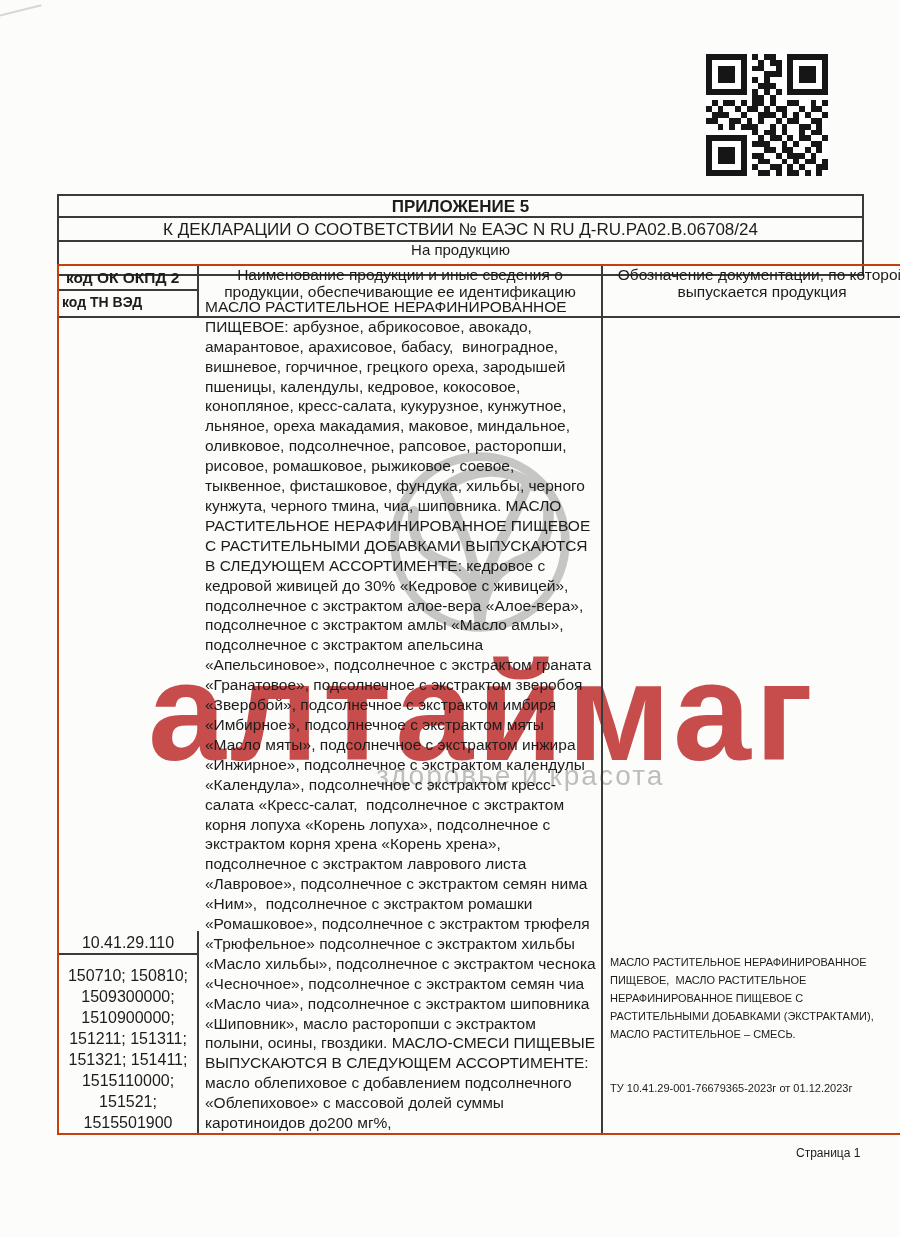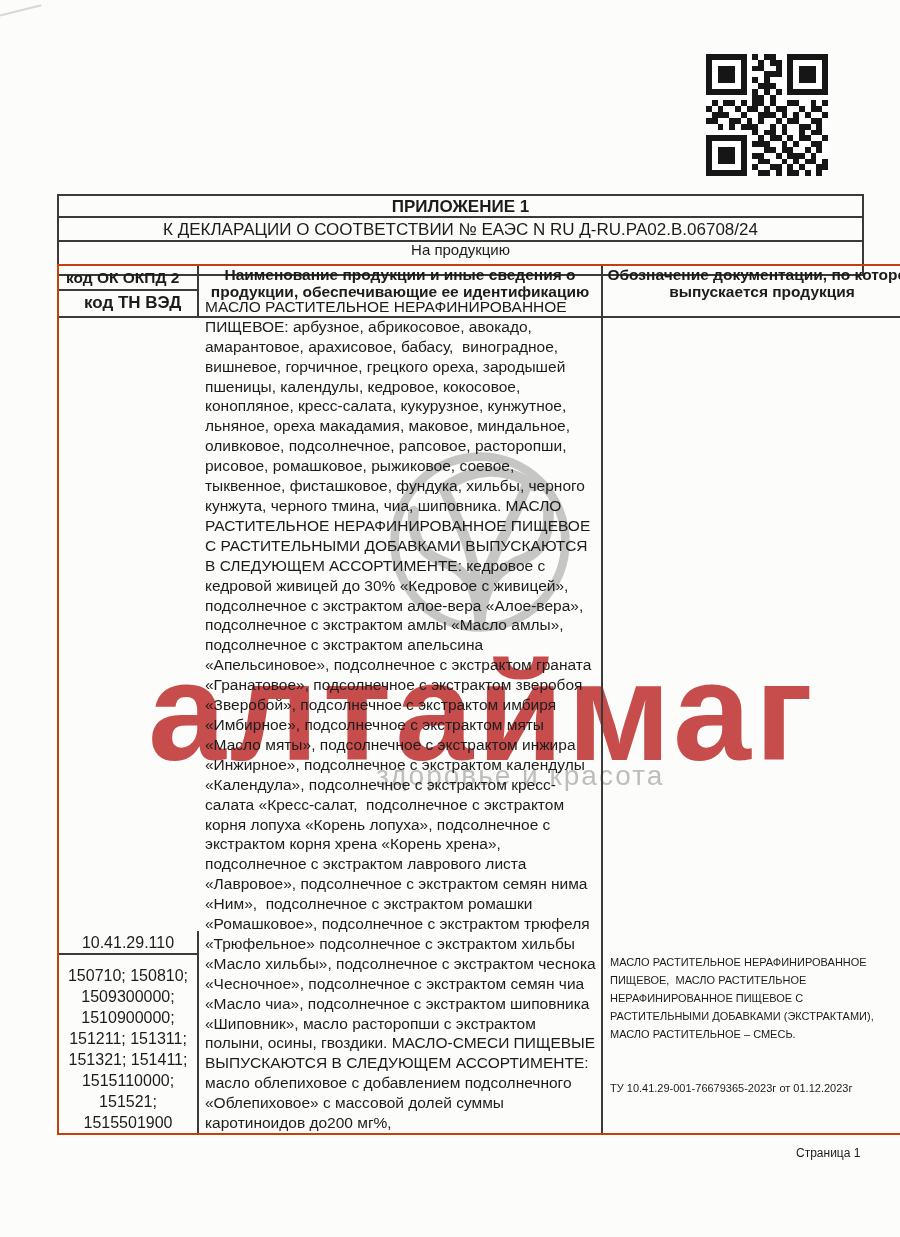--- a/index.html
+++ b/index.html
@@ -44,22 +44,22 @@
     position:absolute;left:57px;top:264px;width:866px;height:871px;z-index:2;
     border:2px solid #c2410c;display:flex;flex-direction:column;box-sizing:border-box;
   }
   .hrow{display:flex;height:50px;border-bottom:2px solid #3a3a3a;flex:none;}
   .brow{display:flex;flex:1;min-height:0;align-items:flex-end;}
   .c{box-sizing:border-box;}
   .c1{width:140px;border-right:2px solid #3a3a3a;flex:none;}
   .c2{width:404px;border-right:2px solid #3a3a3a;flex:none;}
   .c3{flex:1;}
   .hc1a{height:23px;line-height:23px;padding-left:7px;font-size:15.5px;font-weight:bold;border-bottom:2px solid #3a3a3a;}
-  .hc1b{height:23px;line-height:23px;padding-left:25px;font-size:17px;font-weight:bold;}
-  .hmid{font-weight:bold;font-size:15.5px;line-height:16.5px;text-align:center;padding:1px 4px 0 4px;}
+  .hc1b{height:23px;line-height:23px;padding-left:3px;font-size:14px;font-weight:bold;}
+  .hmid{font-weight:normal;font-size:15.5px;line-height:16.5px;text-align:center;padding:1px 4px 0 4px;}
   .bc1{text-align:center;font-size:16px;}
   .okpd{height:22px;line-height:23px;border-bottom:2px solid #3a3a3a;}
   .tnved{padding-top:10px;line-height:21px;}
   .bc2{font-size:15.5px;line-height:19.9px;padding:1px 3px 0 6px;white-space:pre-wrap;overflow:hidden;}
   .bc3{font-size:11px;line-height:18px;padding:3px 19px 0 7px;white-space:pre-wrap;border-radius:15px;}
   .bc3 .tu{margin-top:0;}
   
   .pagenum{position:absolute;left:796px;top:1146px;font-size:12px;z-index:2;}
 </style>
 </head>
@@ -520,21 +520,21 @@
       <path d="M100 186 C 103 142 120 127 147 117 C 167 108 173 88 171 64" stroke-width="11"></path>
       <path d="M100 186 C 100 128 86 95 62 44" stroke-width="11"></path>
       <path d="M102 150 C 112 110 134 82 149 40" stroke-width="11"></path>
       <path d="M62 44 C 92 22 128 20 156 42" stroke-width="11"></path>
     </svg>
     <div class="wm-brand">алтаймаг</div>
     <div class="wm-tag">здоровье и красота</div>
   </div>
 
   <div class="title-block">
-    <div class="trow trow1">ПРИЛОЖЕНИЕ 1</div>
+    <div class="trow trow1">ПРИЛОЖЕНИЕ 5</div>
     <div class="trow trow2"><span class="b">К ДЕКЛАРАЦИИ О СООТВЕТСТВИИ №</span><span> </span><span>ЕАЭС N RU Д-RU.РА02.В.06708/24</span></div>
     <div class="trow trow3">На продукцию</div>
   </div>
 
   <div class="main-table">
     <div class="hrow">
       <div class="c c1">
         <div class="hc1a">код ОК ОКПД 2</div>
         <div class="hc1b">код ТН ВЭД</div>
       </div>

